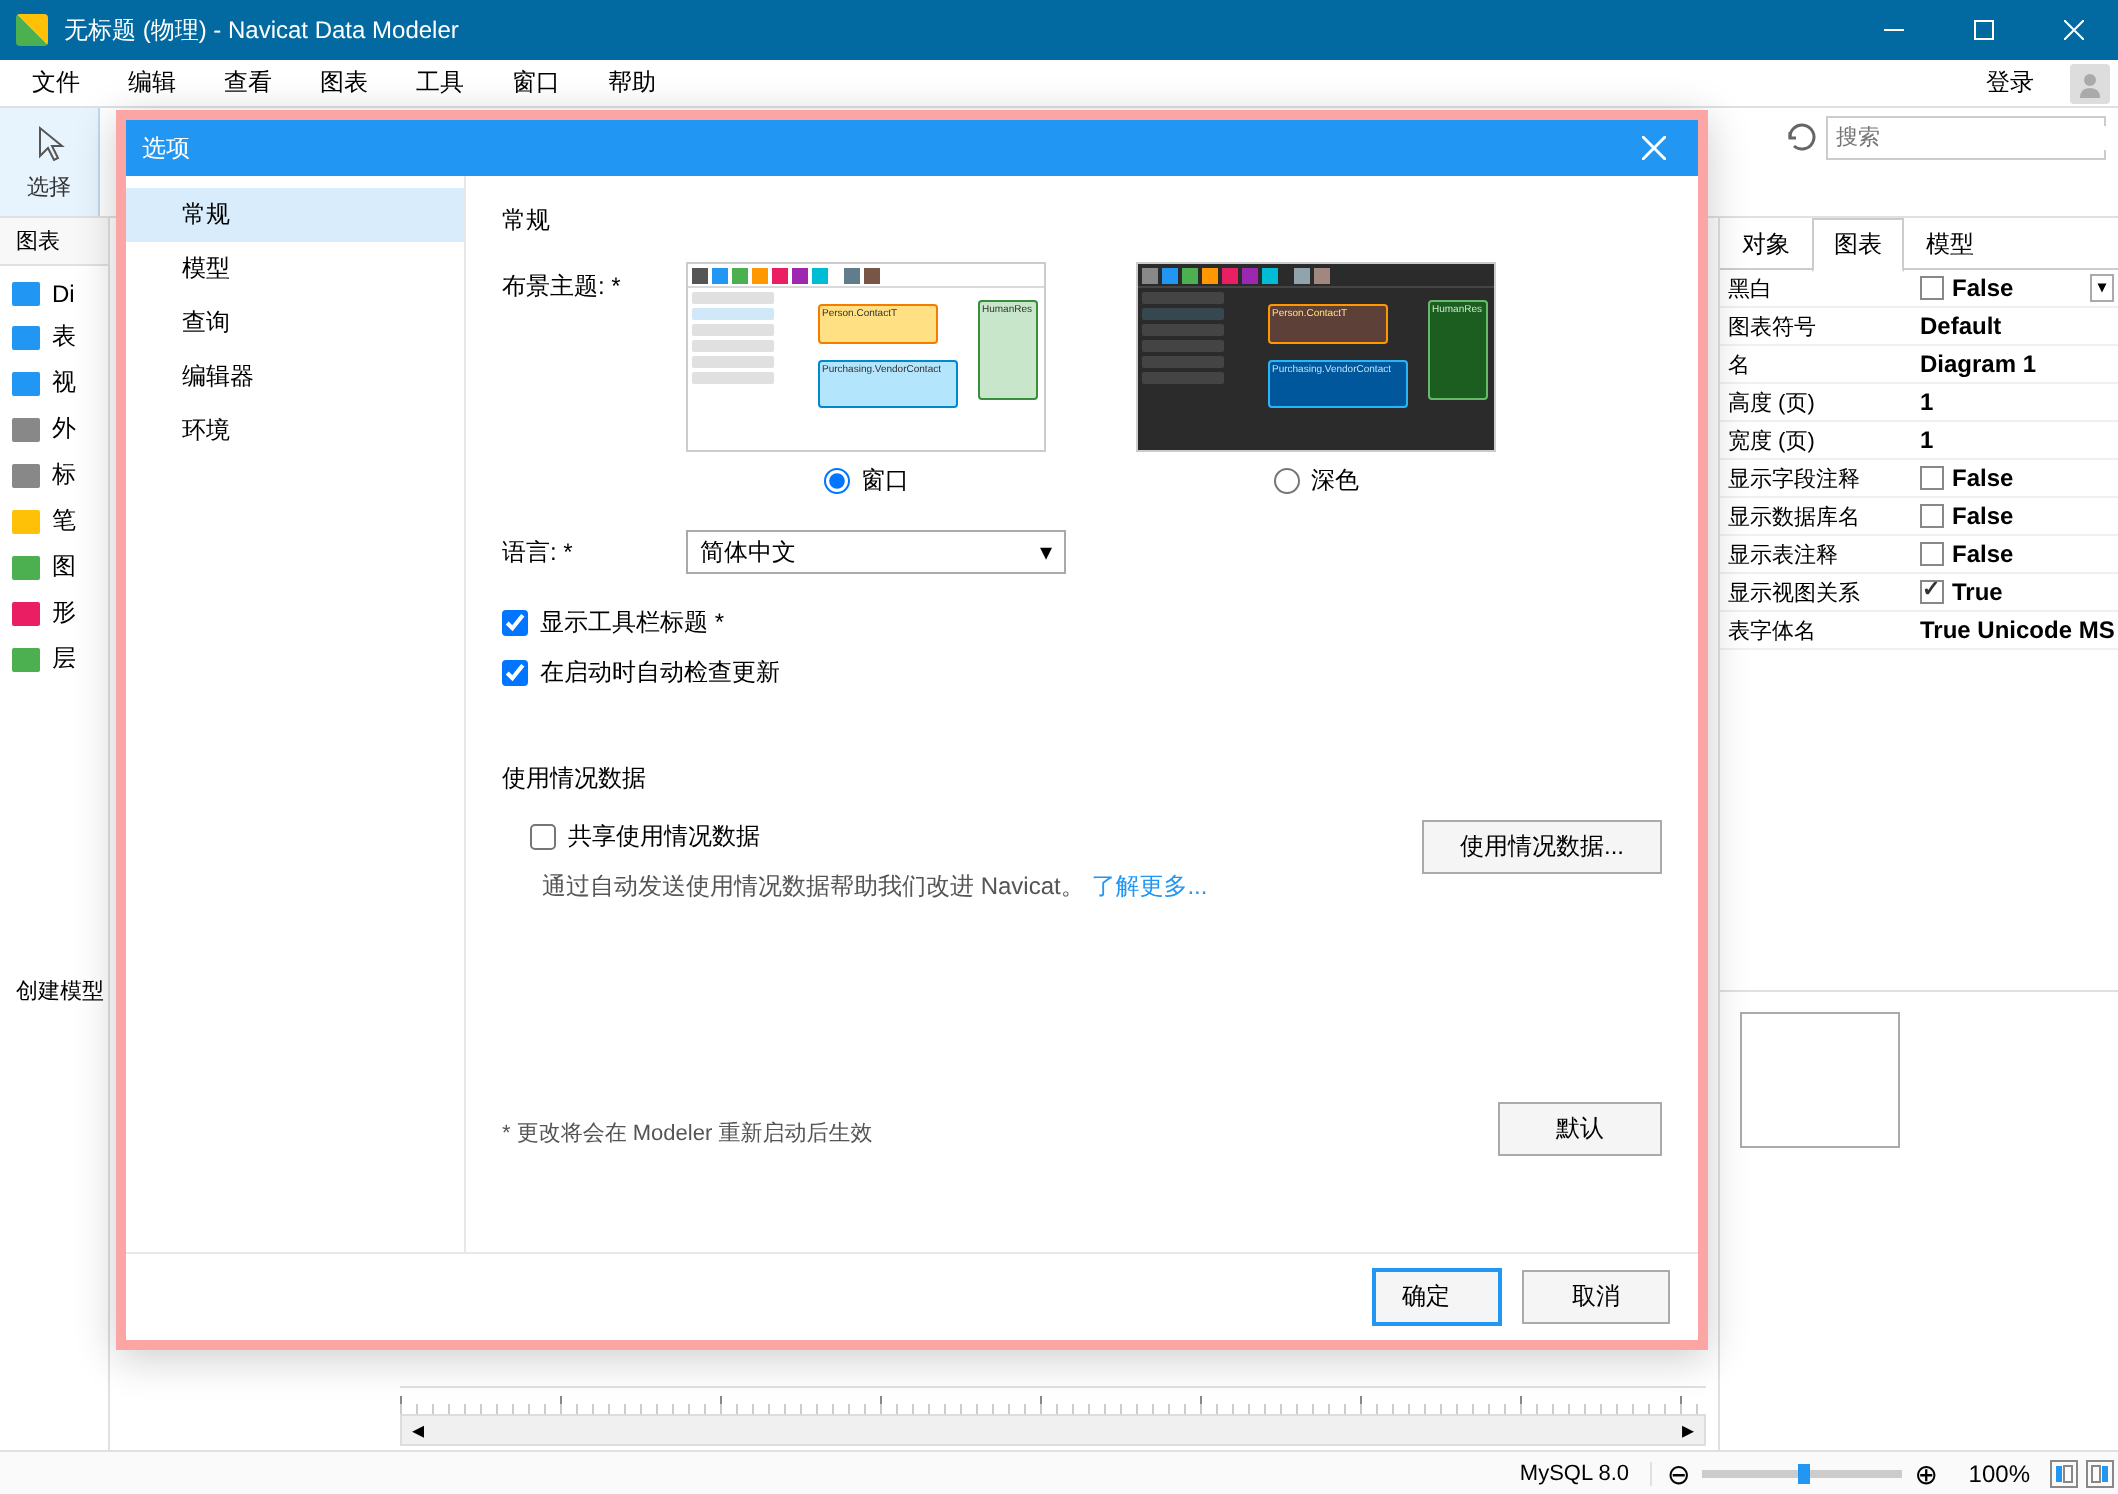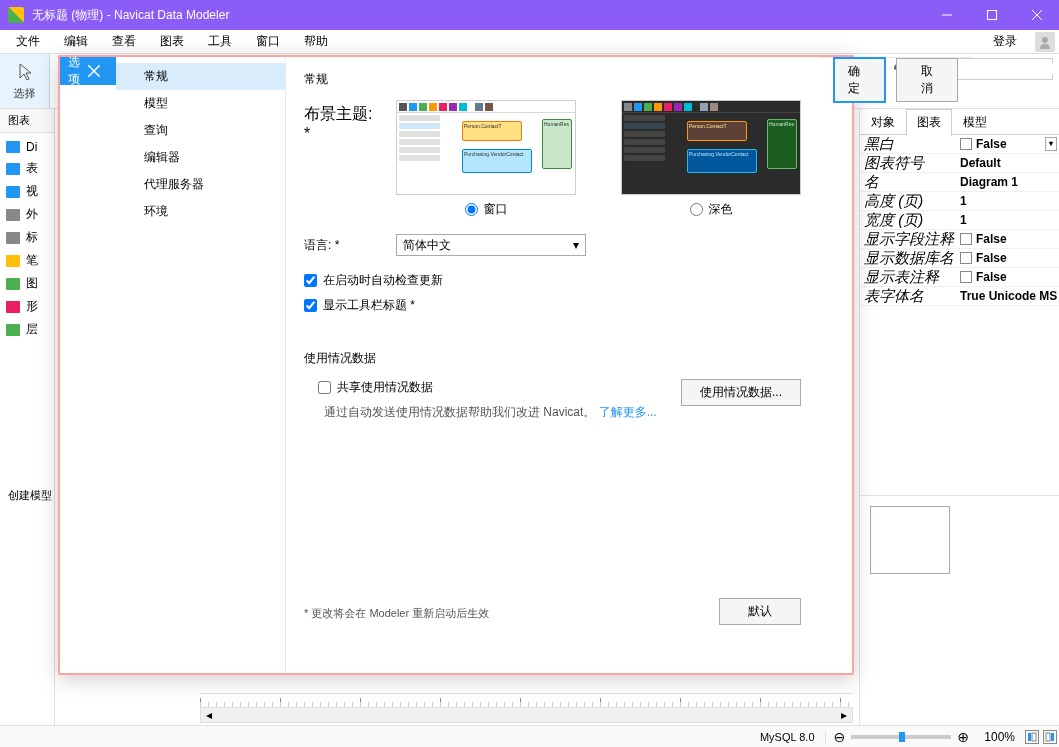--- a/index.html
+++ b/index.html
@@ -1,19 +1,19 @@
 <!DOCTYPE html>
 <html><head>
 <meta charset="utf-8">
 <style>
 * { margin: 0; padding: 0; box-sizing: border-box; font-family: 'Microsoft YaHei', 'Segoe UI', sans-serif; font-size: 12px; }
 body { background: #fff; width: 1059px; height: 747px; overflow: hidden; position: relative; }
 
 
-.titlebar { height: 30px; background: #8b5cf6; display: flex; align-items: center; color: #fff; }
+.titlebar { height: 30px; background: #0369a1; display: flex; align-items: center; color: #fff; }
 .titlebar .app-icon { width: 16px; height: 16px; margin: 0 8px; background: linear-gradient(45deg, #4CAF50 50%, #FFC107 50%); border-radius: 2px; }
 .titlebar .title-text { flex: 1; font-size: 12px; }
 .titlebar .win-btn { width: 45px; height: 30px; display: flex; align-items: center; justify-content: center; cursor: pointer; }
 .titlebar .win-btn svg { stroke: #fff; fill: none; }
 
 
 .menubar { height: 24px; display: flex; align-items: center; border-bottom: 1px solid #e0e0e0; padding: 0 4px; }
 .menubar .menu-item { padding: 3px 12px; cursor: pointer; text-align: center; }
 .menubar .spacer { flex: 1; }
 .menubar .avatar { width: 20px; height: 20px; background: #ddd; border-radius: 2px; margin-left: 6px; display: flex; align-items: center; justify-content: center; }
@@ -36,21 +36,21 @@
 .left-items { padding: 4px 0; }
 .left-items .item { display: flex; align-items: center; padding: 3px 6px; gap: 6px; overflow: hidden; white-space: nowrap; }
 .left-items .icon-box { width: 14px; height: 12px; flex-shrink: 0; }
 .canvas-area { flex: 1; background: #fff; position: relative; overflow: hidden; }
 .right-panel { width: 200px; border-left: 1px solid #e0e0e0; display: flex; flex-direction: column; }
 .right-tabs { display: flex; height: 26px; border-bottom: 1px solid #ccc; align-items: center; }
 .right-tabs .tab { padding: 4px 10px; border: 1px solid transparent; cursor: pointer; margin-bottom: -1px; }
 .right-tabs .tab.active { border: 1px solid #ccc; border-bottom: 1px solid #fff; background: #fff; }
 .prop-grid { flex: 0 0 auto; }
 .prop-row { display: flex; height: 19px; align-items: center; border-bottom: 1px solid #f0f0f0; }
-.prop-key { width: 96px; padding-left: 4px; font-size: 15px; font-style: italic; }
+.prop-key { width: 96px; padding-left: 4px; font-size: 11px; }
 .prop-val { flex: 1; padding-left: 4px; font-size: 11px; display: flex; align-items: center; gap: 4px; font-weight: bold; }
 .prop-val .cb { width: 12px; height: 12px; border: 1px solid #888; display: inline-block; position: relative; }
 .prop-val .cb.checked::after { content: '✓'; position: absolute; top: -3px; left: 0; font-size: 11px; color: #333; }
 .prop-val .dd { width: 12px; height: 14px; border: 1px solid #aaa; margin-left: auto; margin-right: 2px; font-size: 8px; text-align: center; line-height: 12px; }
 .minimap { width: 80px; height: 68px; border: 1px solid #aaa; margin: 6px; background: #fff; }
 .minimap-container { border-top: 1px solid #e0e0e0; margin-top: auto; height: 230px; padding: 4px; }
 .create-model { position: absolute; left: 6px; bottom: 38px; font-size: 11px; }
 .hscroll { position: absolute; left: 200px; right: 200px; bottom: 24px; height: 16px; background: #f0f0f0; border: 1px solid #ddd; display: flex; align-items: center; }
 .hscroll .arrow { width: 16px; text-align: center; cursor: pointer; }
 .hscroll .track { flex: 1; position: relative; }
@@ -58,32 +58,32 @@
 
 
 .statusbar { position: absolute; bottom: 0; left: 0; right: 0; height: 22px; border-top: 1px solid #e0e0e0; display: flex; align-items: center; background: #fafafa; }
 .statusbar .cell { padding: 0 10px; border-right: 1px solid #e0e0e0; font-size: 11px; }
 .statusbar .zoom-ctrl { display: flex; align-items: center; gap: 6px; margin-left: auto; padding: 0 8px; }
 .statusbar .zslider { width: 100px; height: 4px; background: #ccc; position: relative; }
 .statusbar .zslider .thumb { position: absolute; left: 48px; top: -3px; width: 6px; height: 10px; background: #2196F3; }
 .statusbar .view-toggle { width: 14px; height: 14px; border: 1px solid #888; margin: 0 2px; display: flex; align-items: center; justify-content: center; }
 
 
-.dialog-overlay { position: absolute; left: 58px; top: 55px; width: 796px; height: 620px; background: #fff; border: 2px solid #fca5a5; box-shadow: 0 4px 20px rgba(0,0,0,0.2); display: flex; flex-direction: row; }
+.dialog-overlay { position: absolute; left: 58px; top: 55px; width: 796px; height: 620px; background: #fff; border: 5px solid #fca5a5; box-shadow: 0 4px 20px rgba(0,0,0,0.2); display: flex; flex-direction: column; }
 .dialog-title { height: 28px; background: #2196F3; color: #fff; display: flex; align-items: center; padding: 0 8px; }
 .dialog-title .dtext { flex: 1; font-size: 12px; }
 .dialog-title .dclose { width: 28px; height: 28px; display: flex; align-items: center; justify-content: center; cursor: pointer; }
 .dialog-body { flex: 1; display: flex; }
 .dialog-nav { width: 170px; border-right: 1px solid #e8e8e8; padding: 6px 0; }
 .dialog-nav .nav-item { padding: 5px 28px; cursor: pointer; font-size: 12px; }
 .dialog-nav .nav-item.active { background: #d8ecfb; }
 .dialog-content { flex: 1; padding: 14px 18px; position: relative; }
 .dialog-content .section-title { font-size: 12px; margin-bottom: 12px; }
 .theme-row { display: flex; align-items: flex-start; gap: 16px; margin-bottom: 8px; }
-.theme-label { width: 76px; font-size: 16px; padding-top: 4px; }
+.theme-label { width: 76px; font-size: 12px; padding-top: 4px; }
 .theme-previews { display: flex; gap: 45px; }
 .theme-preview { width: 180px; }
 .theme-img { width: 180px; height: 95px; border: 1px solid #ccc; margin-bottom: 6px; position: relative; overflow: hidden; }
 .theme-img.light { background: #fff; }
 .theme-img.dark { background: #2b2b2b; }
 .theme-radio { display: flex; align-items: center; justify-content: center; gap: 6px; }
 .theme-radio input { margin: 0; }
 .lang-row { display: flex; align-items: center; gap: 16px; margin: 16px 0; }
 .lang-label { width: 76px; }
 .lang-select { width: 190px; height: 22px; border: 1px solid #aaa; padding: 0 6px; display: flex; align-items: center; justify-content: space-between; }
@@ -269,20 +269,27 @@
           </div>
         </div>
         <div class="prop-row">
           <div class="prop-key">显示表注释</div>
           <div class="prop-val">
             <span class="cb "></span>
             <span>False</span>
           </div>
         </div>
         <div class="prop-row">
+          <div class="prop-key">显示视图关系</div>
+          <div class="prop-val">
+            <span class="cb checked"></span>
+            <span>True</span>
+          </div>
+        </div>
+        <div class="prop-row">
           <div class="prop-key">表字体名</div>
           <div class="prop-val">
             <span>True Unicode MS</span>
           </div>
         </div>
       </div>
     <div class="minimap-container">
       <div class="minimap"></div>
     </div>
   </div>
@@ -330,21 +337,20 @@
           <line x1="12" y1="0" x2="0" y2="12" stroke="#fff" stroke-width="1.5"></line>
         </svg>
       </div>
   </div>
   <div class="dialog-body">
     <div class="dialog-nav">
       <div class="nav-item active">常规</div>
       <div class="nav-item">模型</div>
       <div class="nav-item">查询</div>
       <div class="nav-item">编辑器</div>
-      <div class="nav-item">代理服务器</div>
       <div class="nav-item">环境</div>
     </div>
     <div class="dialog-content">
       <div class="section-title">常规</div>
       <div class="theme-row">
         <div class="theme-label">布景主题: *</div>
         <div class="theme-previews">
           <div class="theme-preview">
             <div class="theme-img light">
               <div class="tp-toolbar">
@@ -419,25 +425,25 @@
       </div>
       <div class="lang-row">
         <div class="lang-label">语言: *</div>
         <div class="lang-select">
           <span>简体中文</span>
           <span>▾</span>
         </div>
       </div>
       <label class="check-row">
           <input type="checkbox" checked="" style=""> 
-          <span>在启动时自动检查更新</span>
+          <span>显示工具栏标题 *</span>
         </label>
       <label class="check-row">
           <input type="checkbox" checked="" style=""> 
-          <span>显示工具栏标题 *</span>
+          <span>在启动时自动检查更新</span>
         </label>
       <div class="usage-section">
         <div class="section-title">使用情况数据</div>
         <button class="usage-btn">使用情况数据...</button>
         <label class="check-row" style="margin-left:14px;">
             <input type="checkbox" style=""> 
             <span>共享使用情况数据</span>
           </label>
         <div class="usage-desc"><span>通过自动发送使用情况数据帮助我们改进 Navicat。 </span><a>了解更多...</a></div>
       </div>

